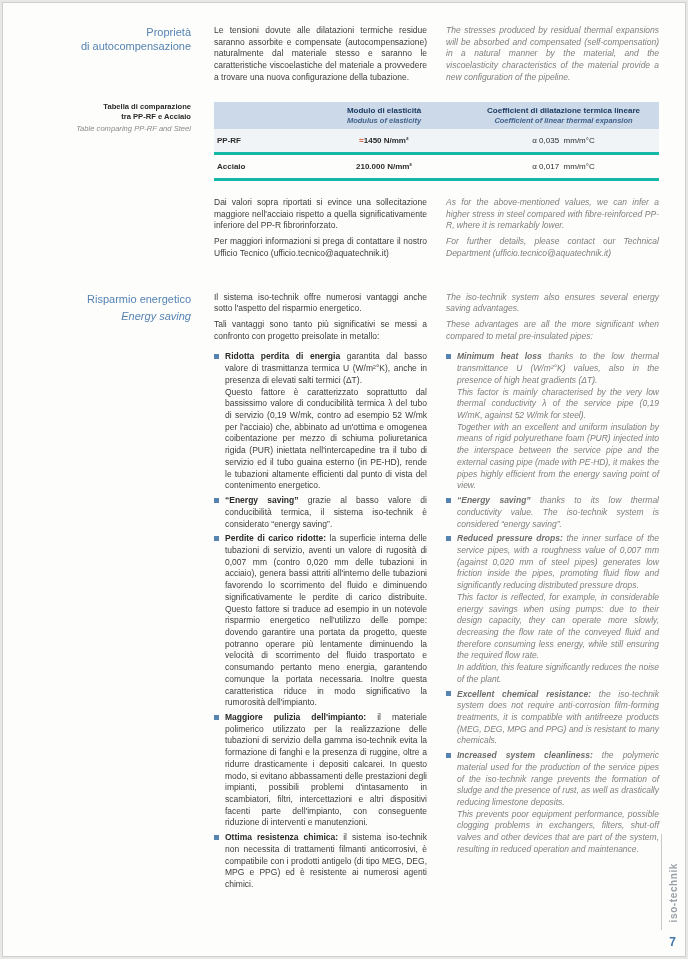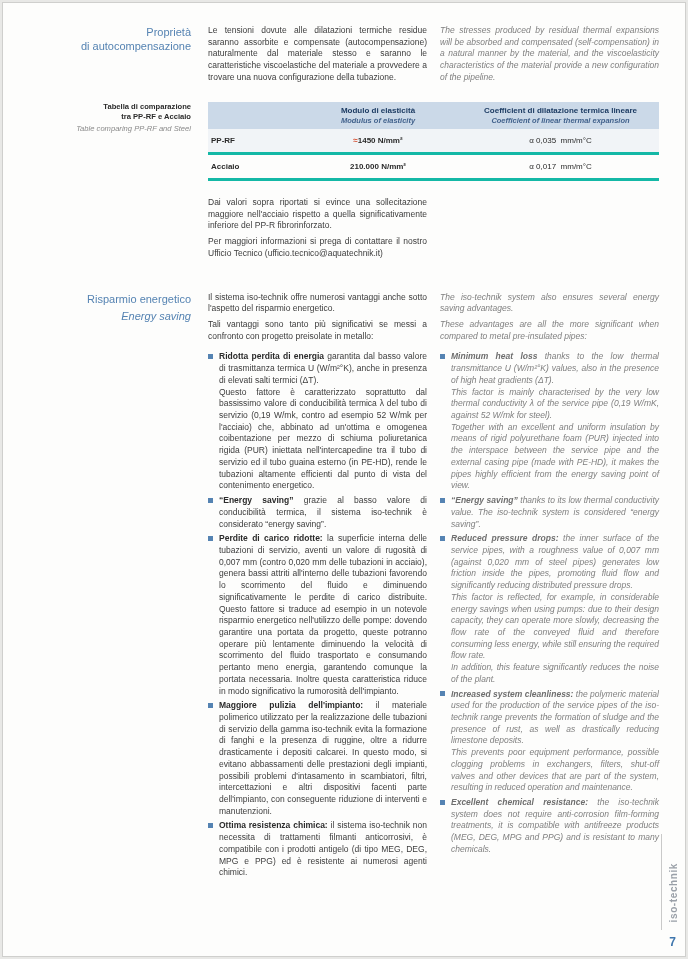--- a/index.html
+++ b/index.html
@@ -1,20 +1,20 @@
 <!DOCTYPE html>
 <html><head>
 <meta charset="utf-8">
 <style>
   *{box-sizing:border-box}
   html,body{margin:0;padding:0}
   body{width:688px;height:959px;background:#e8e8e6;font-family:"Liberation Sans",sans-serif;position:relative}
   .page{position:absolute;top:2px;left:2px;width:684px;height:955px;background:#fdfdfc;border:1px solid #cfcfcd;overflow:hidden}
   .content{position:absolute;top:22px;left:10px;width:646px}
-  .grid{display:grid;grid-template-columns:182px 1fr 1fr;column-gap:13px;align-items:start}
+  .grid{display:grid;grid-template-columns:182px 1fr 1fr;column-gap:19px;align-items:start}
   .side{text-align:right;padding-right:4px}
   .h-it{color:#5583b2;font-size:11px;font-weight:normal;margin:0;line-height:1.28;white-space:pre-line}
   .h-en{color:#5583b2;font-size:11px;font-style:italic;font-weight:normal;margin:3px 0 0;line-height:1.28;white-space:pre-line}
   .small-label-it{font-size:7.6px;font-weight:bold;color:#2b2b2b;line-height:1.35;white-space:pre-line}
   .small-label-en{font-size:7.6px;font-style:italic;color:#8a8a8a;margin-top:2px;line-height:1.3}
   .txt{font-size:8.5px;line-height:1.38;color:#3c3c3c;text-align:justify}
   .txt p{margin:0 0 4px;white-space:pre-line}
   .en-col{font-style:italic;color:#7f7f7f}
   .row-gap14{margin-top:14px}
   .row-gap16{margin-top:16px}
@@ -96,20 +96,24 @@
         </table>
       </div>
     </div>
 
     <div class="grid row-gap16">
       <div class="side"></div>
       <div class="txt">
         <p>Dai valori sopra riportati si evince una sollecitazione maggiore nell'acciaio rispetto a quella significativamente inferiore del PP-R fibrorinforzato.</p>
         <p>Per maggiori informazioni si prega di contattare il nostro Ufficio Tecnico (ufficio.tecnico@aquatechnik.it)</p>
       </div>
+      <div class="txt en-col">
+        <p>As for the above-mentioned values, we can infer a higher stress in steel compared with fibre-reinforced PP-R, where it is remarkably lower.</p>
+        <p>For further details, please contact our Technical Department (ufficio.tecnico@aquatechnik.it)</p>
+      </div>
     </div>
 
     <div class="grid row-gap28">
       <div class="side">
         <h2 class="h-it">Risparmio energetico</h2>
         <h3 class="h-en">Energy saving</h3>
       </div>
 
       <div class="txt">
         <p>Il sistema iso-technik offre numerosi vantaggi anche sotto l'aspetto del risparmio energetico.</p>
@@ -145,25 +149,25 @@
           </div>
           <div class="bullet">
             <span class="sq"></span><span class="lead">“Energy saving”</span><span class="bt"> thanks to its low thermal conductivity value. The iso-technik system is considered “energy saving”.</span>
           </div>
           <div class="bullet">
             <span class="sq"></span><span class="lead">Reduced pressure drops:</span><span class="bt"> the inner surface of the service pipes, with a roughness value of 0,007 mm (against 0,020 mm of steel pipes) generates low friction inside the pipes, promoting fluid flow and significantly reducing distributed pressure drops.
 This factor is reflected, for example, in considerable energy savings when using pumps: due to their design capacity, they can operate more slowly, decreasing the flow rate of the conveyed fluid and therefore consuming less energy, while still ensuring the required flow rate.
 In addition, this feature significantly reduces the noise of the plant.</span>
           </div>
           <div class="bullet">
+            <span class="sq"></span><span class="lead">Excellent chemical resistance:</span><span class="bt"> the iso-technik system does not require anti-corrosion film-forming treatments, it is compatible with antifreeze products (MEG, DEG, MPG and PPG) and is resistant to many chemicals.</span>
+          </div>
+          <div class="bullet">
             <span class="sq"></span><span class="lead">Increased system cleanliness:</span><span class="bt"> the polymeric material used for the production of the service pipes of the iso-technik range prevents the formation of sludge and the presence of rust, as well as drastically reducing limestone deposits.
 This prevents poor equipment performance, possible clogging problems in exchangers, filters, shut-off valves and other devices that are part of the system, resulting in reduced operation and maintenance.</span>
-          </div>
-          <div class="bullet">
-            <span class="sq"></span><span class="lead">Excellent chemical resistance:</span><span class="bt"> the iso-technik system does not require anti-corrosion film-forming treatments, it is compatible with antifreeze products (MEG, DEG, MPG and PPG) and is resistant to many chemicals.</span>
           </div>
         </div>
       </div>
     </div>
 
   </div>
 
   <div class="vline"></div>
   <div class="vlabel">iso-technik</div>
   <div class="page-num">7</div>

